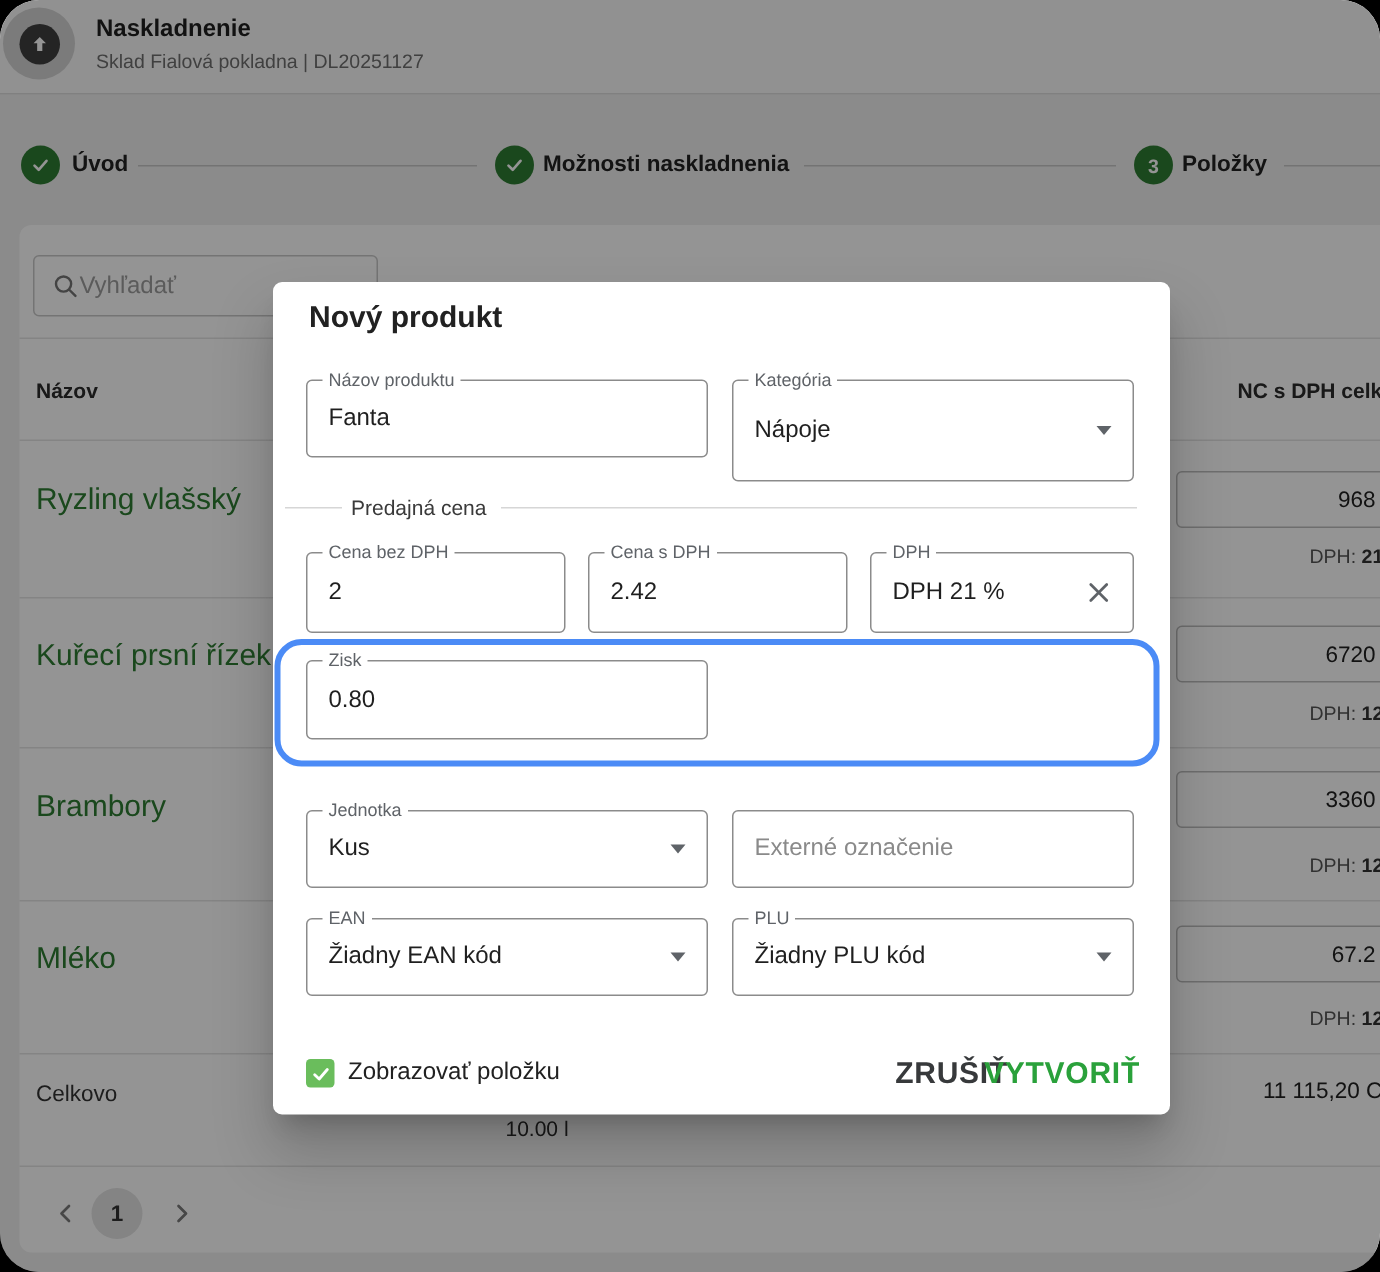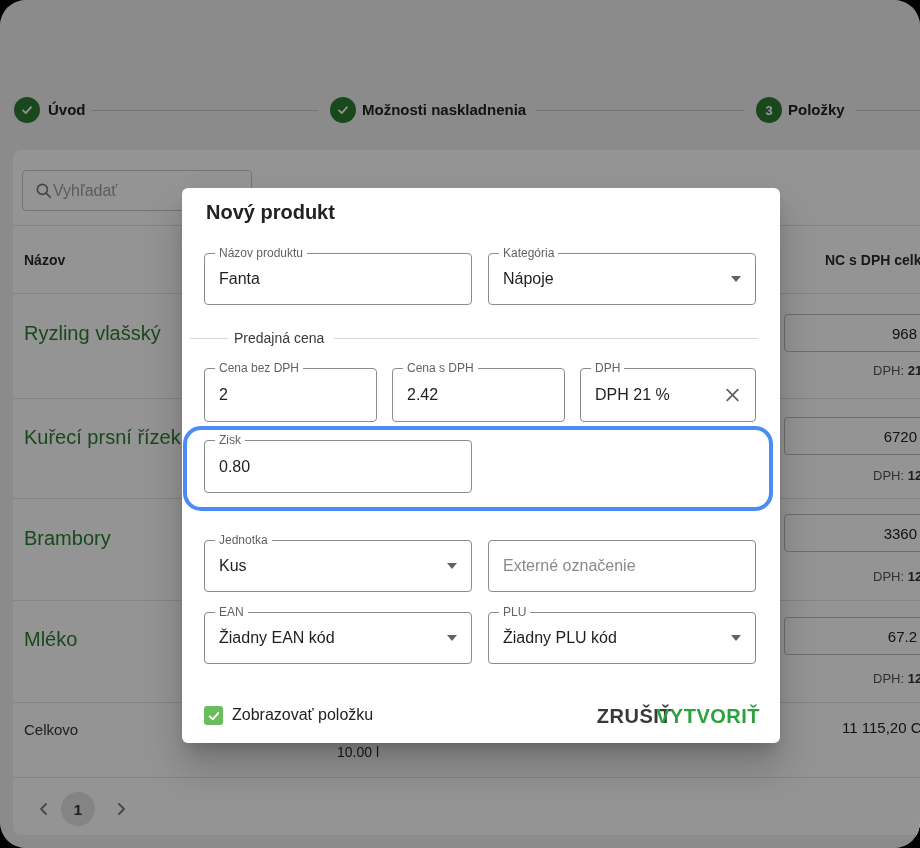--- a/index.html
+++ b/index.html
@@ -53,20 +53,31 @@
   .mbtn.cancel { right:108px; color:#37393b; }
   .mbtn.create { right:20px; color:#2aa13b; }
 
   .hl { position:absolute; left:183px; top:426px; width:590px; height:85px; border:4px solid #4b8bf6; border-radius:18px; z-index:30; pointer-events:none; }
 </style>
 </head>
 <body>
 
 <div class="win">
 
+  <div class="hdr">
+    <div class="avatar">
+      <div class="avatar-core">
+        <svg width="15" height="15" viewBox="0 0 20 20">
+            <path d="M10 3.5 L15.5 9 H12.3 V16 H7.7 V9 H4.5 Z" fill="#fff"></path>
+          </svg>
+      </div>
+    </div>
+    <div class="hdr-title">Naskladnenie</div>
+    <div class="hdr-sub">Sklad Fialová pokladna | DL20251127</div>
+  </div>
 
   <div class="step-circle" style="left:14px">
     <svg width="16" height="16" viewBox="0 0 20 20">
         <polyline points="5,10.5 8.5,14 15,6.5" fill="none" stroke="#fff" stroke-width="2.2" stroke-linecap="round" stroke-linejoin="round"></polyline>
       </svg>
   </div>
   <div class="step-label" style="left:48px">Úvod</div>
   <div class="step-line" style="left:92px; width:226px"></div>
 
   <div class="step-circle" style="left:330px">
@@ -135,21 +146,21 @@
 
   <div class="overlay"></div>
 
   <div class="modal">
     <div class="m-title">Nový produkt</div>
 
     <div class="fld" style="left:22px; top:65px; width:268px; height:52px">
       <span class="lbl">Názov produktu</span>
       <span class="val">Fanta</span>
     </div>
-    <div class="fld" style="left:306px; top:65px; width:268px; height:52px">
+    <div class="fld" style="left:306px; top:65px; width:268px; height:68px">
       <span class="lbl">Kategória</span>
       <span class="val">Nápoje</span>
       <span class="dd-arrow"></span>
     </div>
 
     <div class="sec-line" style="left:8px; width:38px"></div>
     <div class="sec-text">Predajná cena</div>
     <div class="sec-line" style="left:152px; width:424px"></div>
 
     <div class="fld" style="left:22px; top:180px; width:173px; height:54px">

